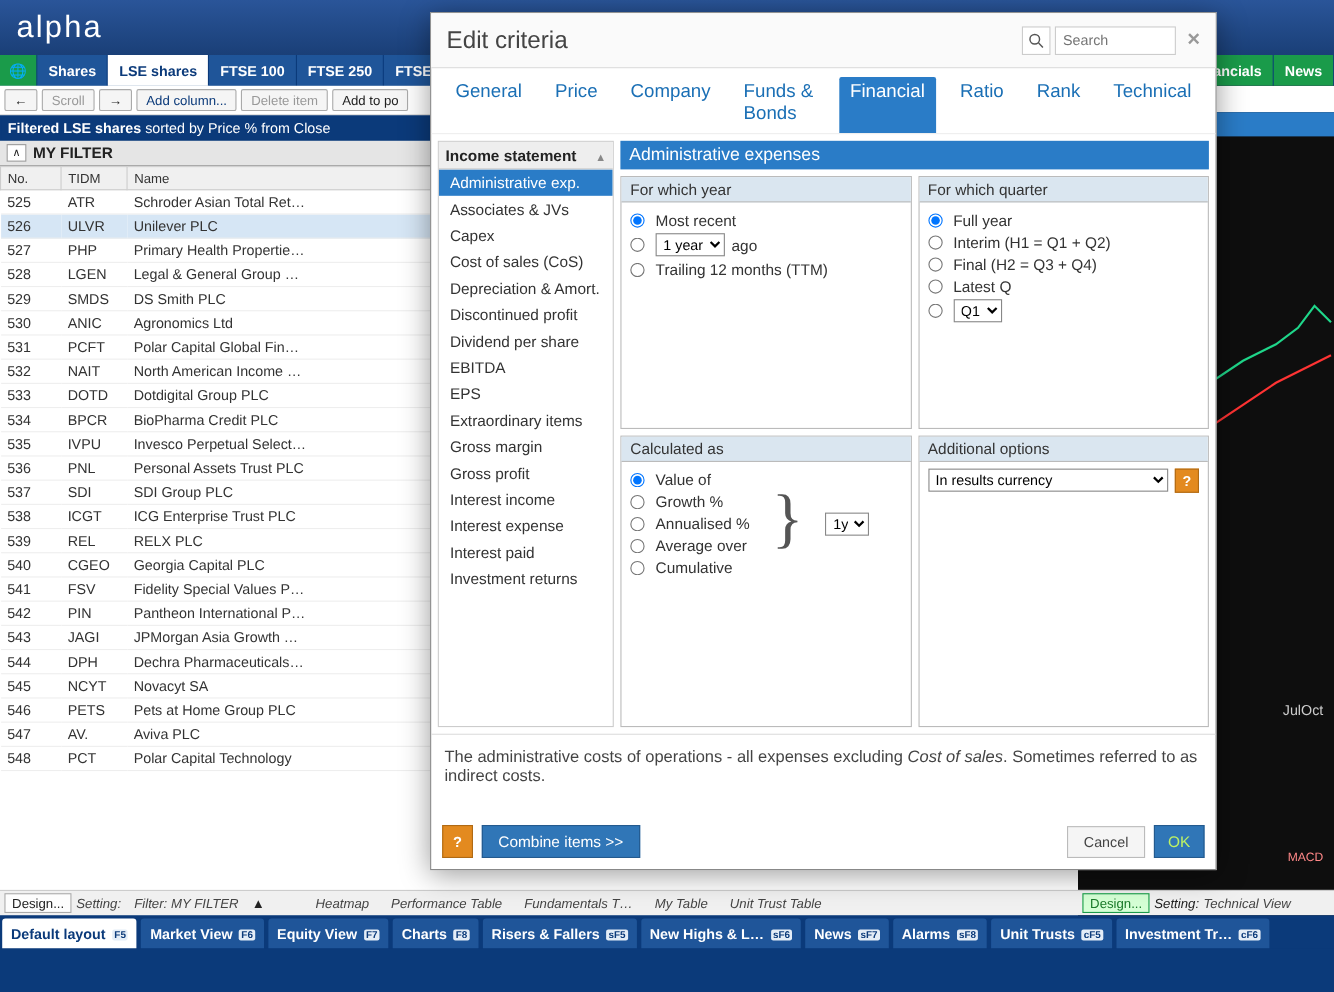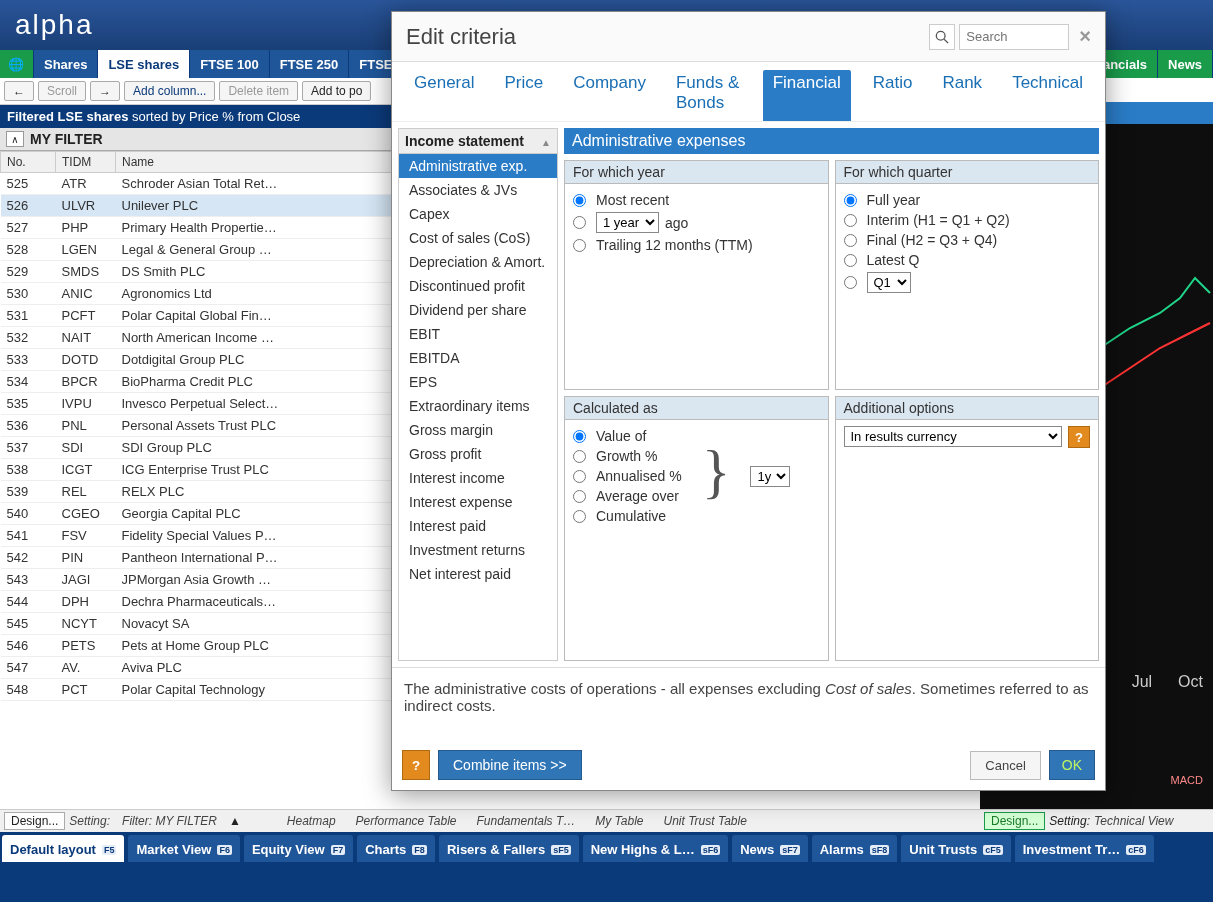--- a/index.html
+++ b/index.html
@@ -268,21 +268,21 @@
     </div>
     <div class="chart-stub">
       <svg width="100%" height="100%">
         <polyline points="0,250 30,230 60,200 90,160 120,130 150,110 180,95 200,80 215,60 230,75" stroke="#1fd68a" fill="none" stroke-width="2"></polyline>
         <polyline points="0,255 30,245 60,225 90,195 120,170 150,150 180,130 210,115 230,105" stroke="#ff3333" fill="none" stroke-width="2"></polyline>
       </svg>
       <div style="position:absolute; top:420px; left:4px">
         <span class="greenbtn">d</span>
         <span class="greenbtn">d</span>
       </div>
-      <div style="position:absolute; top:455px; right:10px; display:flex; gap:26px; color:#ccc; font-size:16px">
+      <div style="position:absolute; top:420px; right:10px; display:flex; color:#ccc; font-size:13px">
         <span>Jul</span>
         <span>Oct</span>
       </div>
       <div style="position:absolute; top:556px; right:10px; color:#ff8888; font-size:11px">MACD</div>
       
     </div>
     <div style="position:absolute;bottom:0;left:0;right:0;background:#f0f0f0;color:#222;padding:2px 4px;display:flex;gap:4px;align-items:center;font-size:12px;border-top:1px solid #ccc">
       <span class="btn" style="background:#d5ffd5;border:1px solid #1a9b4a;color:#1a7b2a;padding:1px 6px">Design...</span>
       <span class="lbl" style="font-style:italic">Setting:</span>
       <span style="font-style:italic;color:#444">Technical View</span>
@@ -362,31 +362,29 @@
         <span class="triangle-up"></span>
       </div>
       <div class="sidenav-list" id="side-list">
           <div class="side-item selected">Administrative exp.</div>
           <div class="side-item">Associates &amp; JVs</div>
           <div class="side-item">Capex</div>
           <div class="side-item">Cost of sales (CoS)</div>
           <div class="side-item">Depreciation &amp; Amort.</div>
           <div class="side-item">Discontinued profit</div>
           <div class="side-item">Dividend per share</div>
-          <div class="side-item">EBIT</div>
           <div class="side-item">EBITDA</div>
           <div class="side-item">EPS</div>
           <div class="side-item">Extraordinary items</div>
           <div class="side-item">Gross margin</div>
           <div class="side-item">Gross profit</div>
           <div class="side-item">Interest income</div>
           <div class="side-item">Interest expense</div>
           <div class="side-item">Interest paid</div>
           <div class="side-item">Investment returns</div>
-          <div class="side-item">Net interest paid</div>
         </div>
     </div>
     <div class="content-area">
       <div class="panel-title">Administrative expenses</div>
       <div class="row-panel" style="height:230px">
         <div class="inner-panel">
           <div class="inner-head">For which year</div>
           <div class="inner-body">
             <div class="radio-row">
                 <input type="radio" name="yr" checked="" style="">

